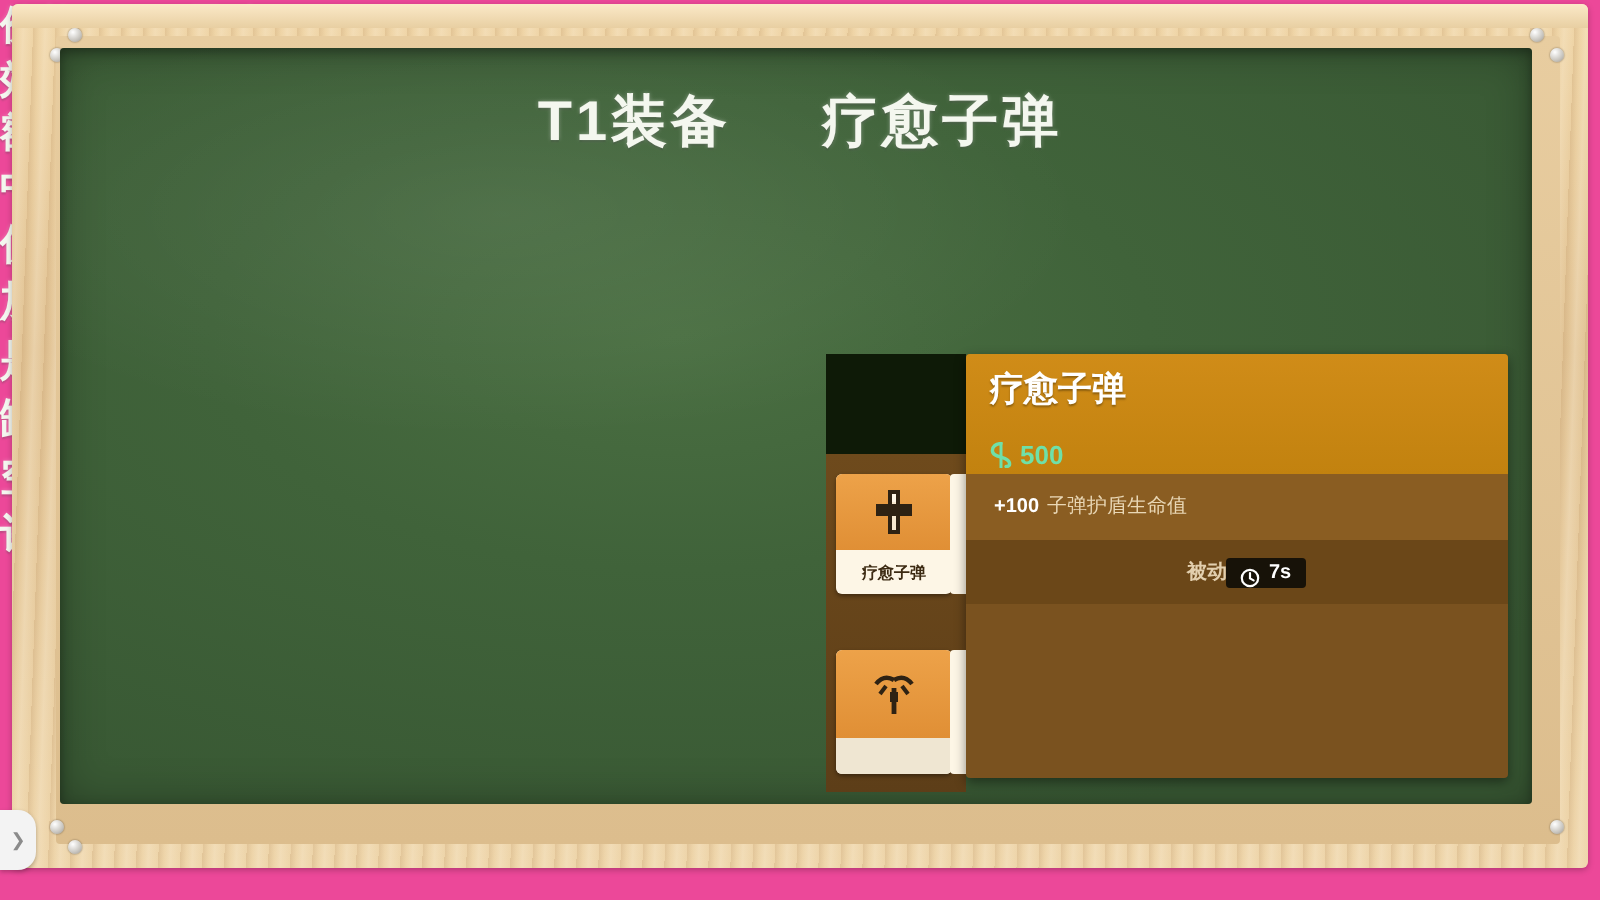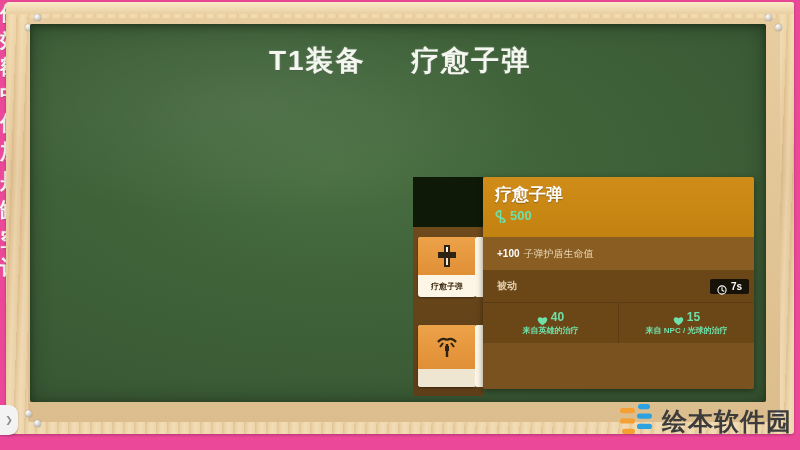--- a/index.html
+++ b/index.html
@@ -171,21 +171,21 @@
   }
   .tip-name{
     color:#ffffff;
     font-size:17px;
     font-weight:bold;
     line-height:22px;
     text-shadow:0 1px 1px rgba(0,0,0,0.3);
   }
   .tip-cost{
     display:flex; align-items:center; gap:4px;
-    margin-top:2px;
+    margin-top:14px;
   }
   .soul-icon{
     width:11px; height:13px;
     display:inline-block;
     color:#6fe0a8;
   }
   .tip-cost-val{
     color:#6fe0a8; font-size:13px; font-weight:bold;
   }
 
@@ -197,21 +197,21 @@
     font-size:10px; color:#f6ead3; line-height:15px; font-weight:bold;
   }
   .stat-row .num{ color:#ffffff; }
   .stat-row .lbl{ color:#e9d7b5; font-weight:normal; margin-left:4px; }
 
   .tip-passive-bar{
     height:32px;
     background:#6b4718;
     display:flex; align-items:center;
     padding:0 5px 0 14px;
-    justify-content:space-between;
+    justify-content:center;
   }
   .passive-label{ font-size:10px; color:#e2cfae; font-weight:bold; }
   .cd-badge{
     background:#171208;
     border-radius:2px;
     padding:2px 7px;
     display:flex; align-items:center; gap:4px;
   }
   .clock-icon{ width:10px; height:10px; }
   .cd-val{ color:#ffffff; font-size:10px; font-weight:bold; }
@@ -376,59 +376,22 @@
             <svg width="10" height="10" viewBox="0 0 10 10">
               <circle cx="5" cy="5" r="4.1" stroke="#ffffff" stroke-width="1.1" fill="none"></circle>
               <path d="M5 2.6 L5 5.2 L6.8 6.2" stroke="#ffffff" stroke-width="1.1" fill="none" stroke-linecap="round"></path>
             </svg>
           </span>
           <span class="cd-val">7s</span>
         </span>
       </div>
 
 
-      <div class="tip-footer">
-        <div class="foot-cell">
-          <span class="foot-top">
-            <span class="heart-icon">
-              <svg width="11" height="10" viewBox="0 0 11 10">
-                <path d="M5.5 9.2 C1.2 6.4 0.4 4.3 0.9 2.7 C1.4 1 3.5 0.6 5.5 2.3 C7.5 0.6 9.6 1 10.1 2.7 C10.6 4.3 9.8 6.4 5.5 9.2 Z" fill="#6fe0a8"></path>
-              </svg>
-            </span>
-            <span class="foot-val">40</span>
-          </span>
-          <span class="foot-lbl">来自英雄的治疗</span>
-        </div>
-        <div class="foot-cell">
-          <span class="foot-top">
-            <span class="heart-icon">
-              <svg width="11" height="10" viewBox="0 0 11 10">
-                <path d="M5.5 9.2 C1.2 6.4 0.4 4.3 0.9 2.7 C1.4 1 3.5 0.6 5.5 2.3 C7.5 0.6 9.6 1 10.1 2.7 C10.6 4.3 9.8 6.4 5.5 9.2 Z" fill="#6fe0a8"></path>
-              </svg>
-            </span>
-            <span class="foot-val">15</span>
-          </span>
-          <span class="foot-lbl">来自 NPC / 光球的治疗</span>
-        </div>
-      </div>
 
     </div>
   </div>
 
   <div class="edge-tab">
     <span>❯</span>
   </div>
 
-  <div class="watermark">
-    <span class="wm-logo">
-      <svg width="38" height="38" viewBox="0 0 38 38">
-        <rect x="3" y="6" width="15" height="5.2" rx="2.6" fill="#f5a032"></rect>
-        <rect x="20" y="11.5" width="15" height="5.2" rx="2.6" fill="#2aa3e0"></rect>
-        <rect x="3" y="16.4" width="15" height="5.2" rx="2.6" fill="#f5a032"></rect>
-        <rect x="20" y="21.8" width="15" height="5.2" rx="2.6" fill="#2aa3e0"></rect>
-        <rect x="5" y="26.8" width="13" height="5.2" rx="2.6" fill="#f5a032"></rect>
-        <rect x="21" y="2" width="12" height="5.2" rx="2.6" fill="#2aa3e0"></rect>
-      </svg>
-    </span>
-    <span class="wm-text">绘本软件园</span>
-  </div>
 
 </div>
 
 </body></html>

